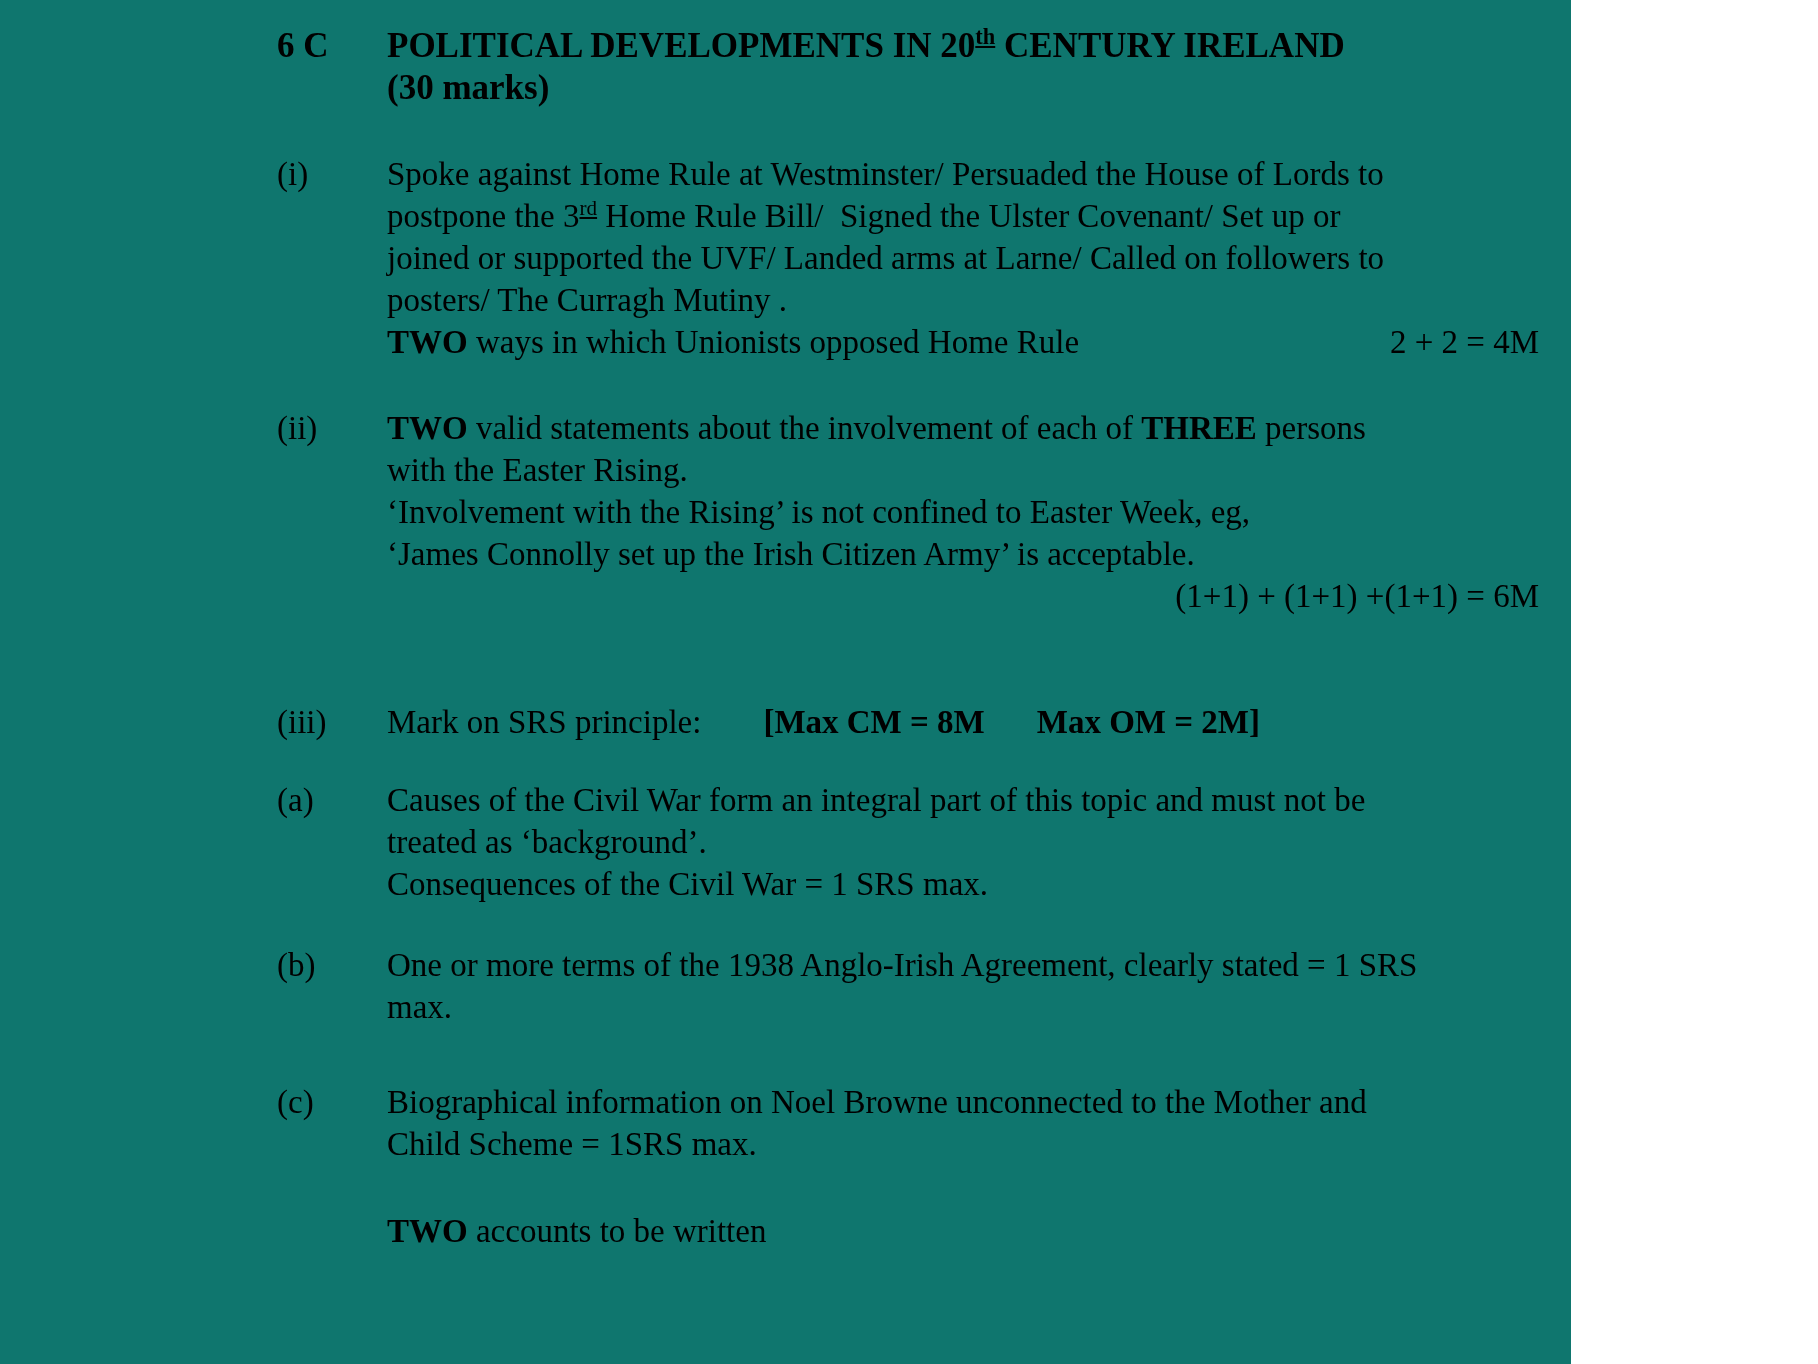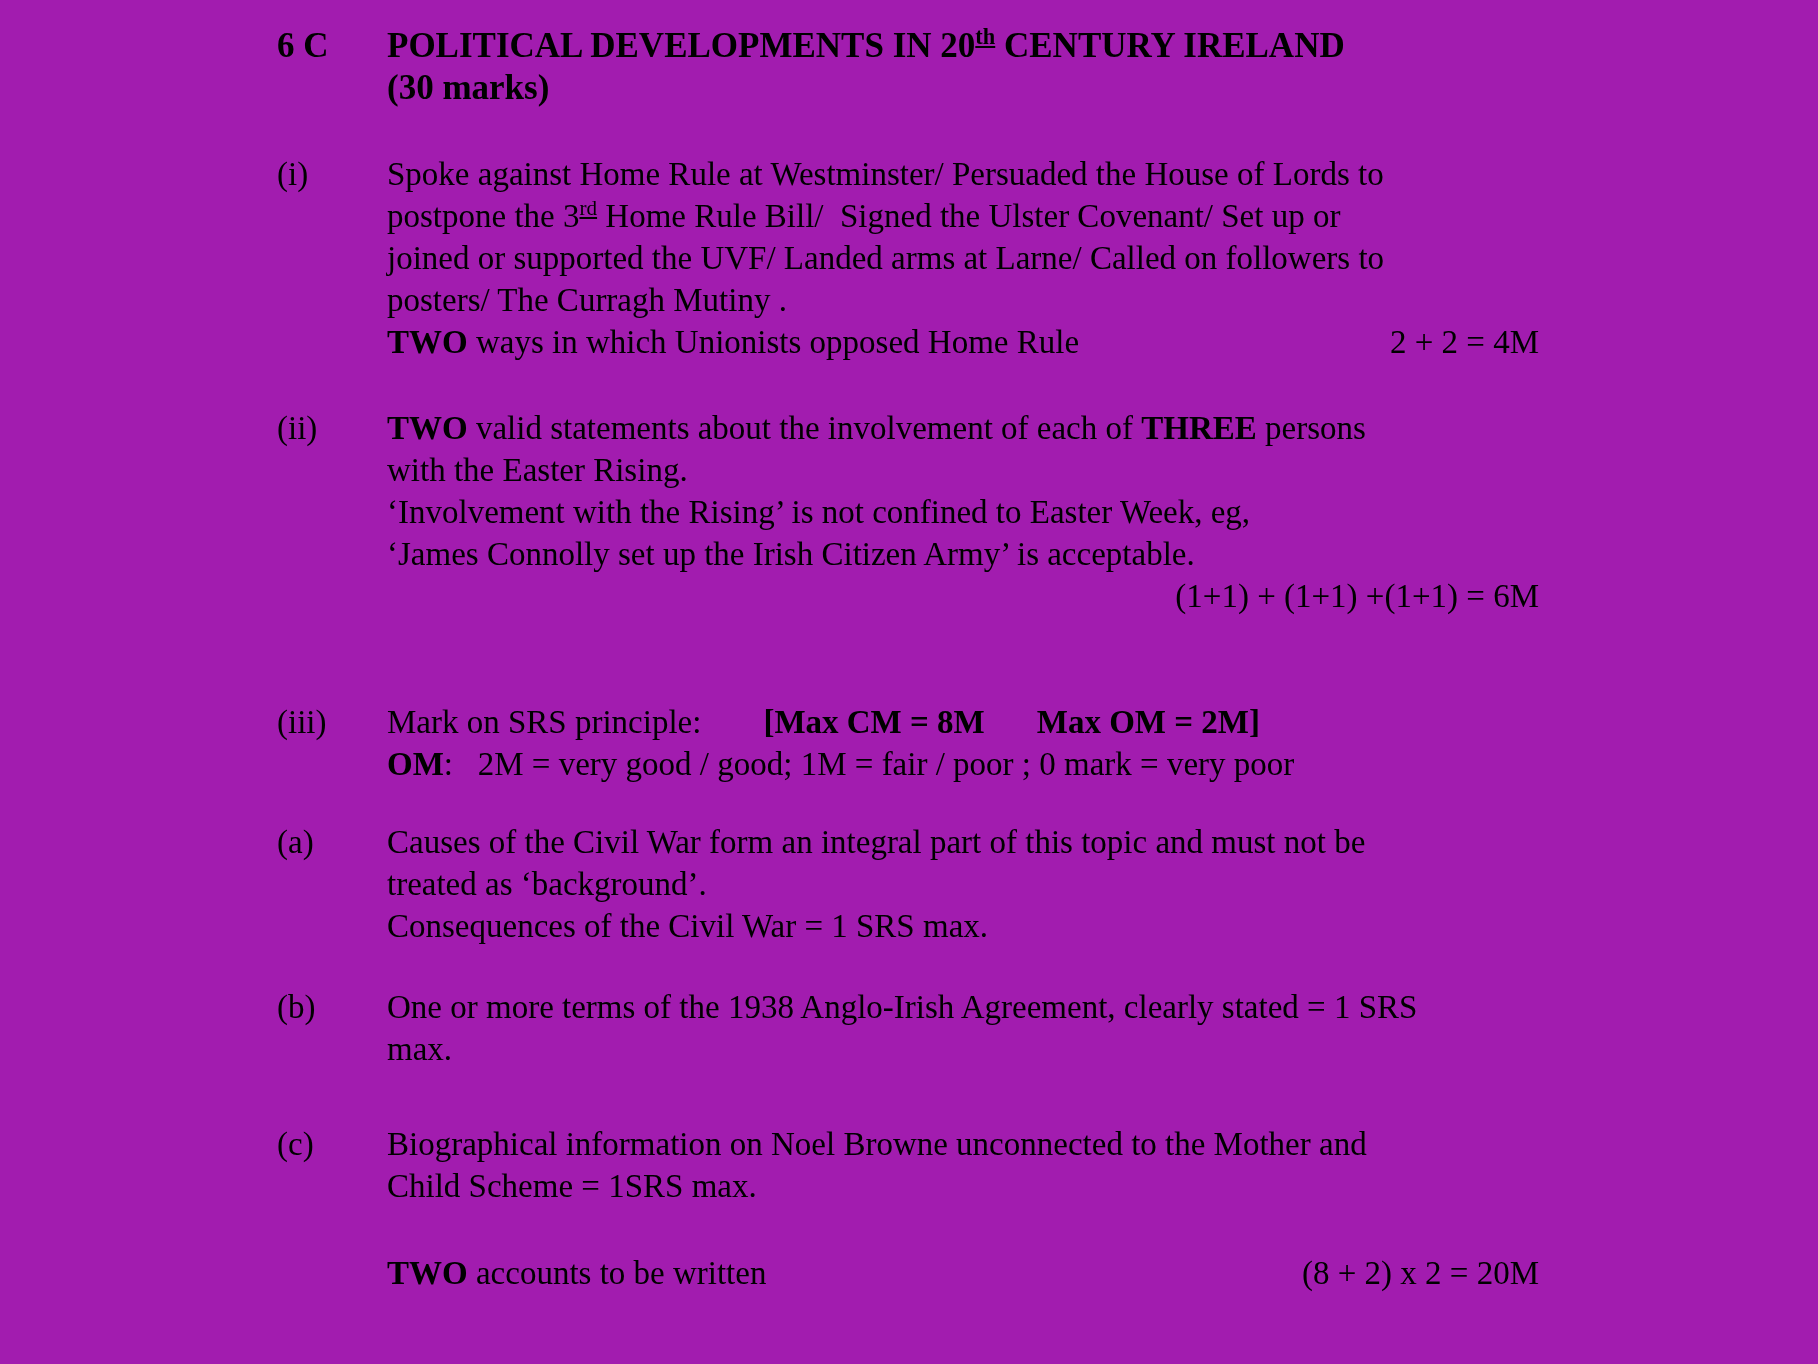--- a/index.html
+++ b/index.html
@@ -1,20 +1,20 @@
 <!DOCTYPE html>
 <html><head>
 <meta charset="utf-8">
 <style>
   html, body { margin: 0; padding: 0; background: #ffffff; }
   .page {
     position: relative;
-    width: 1818px;
+    width: 1571px;
     height: 1364px;
-    background: #a21caf;
+    background: #0f766e;
     color: #000000;
     font-family: "Liberation Serif", serif;
     overflow: hidden;
   }
   .doc {
     position: absolute;
     left: 277px;
     top: 25px;
     width: 1262px;
   }
@@ -79,21 +79,20 @@
         <div class="line">‘Involvement with the Rising’ is not confined to Easter Week, eg,</div>
         <div class="line">‘James Connolly set up the Irish Citizen Army’ is acceptable.</div>
         <div class="line right">(1+1) + (1+1) +(1+1) = 6M</div>
       </div>
     </div>
 
     <div class="row" id="sec-iii">
       <div class="label">(iii)</div>
       <div>
         <div class="line"><span>Mark on SRS principle:</span><span class="b gap1">[Max CM = 8M</span><span class="b gap2">Max OM = 2M]</span></div>
-        <div class="line"><span class="b">OM</span><span>:   2M = very good / good; 1M = fair / poor ; 0 mark = very poor</span></div>
       </div>
     </div>
 
     <div class="row" id="sec-a">
       <div class="label">(a)</div>
       <div>
         <div class="line">Causes of the Civil War form an integral part of this topic and must not be</div>
         <div class="line">treated as ‘background’.</div>
         <div class="line">Consequences of the Civil War = 1 SRS max.</div>
       </div>
@@ -112,18 +111,17 @@
       <div>
         <div class="line">Biographical information on Noel Browne unconnected to the Mother and</div>
         <div class="line">Child Scheme = 1SRS max.</div>
       </div>
     </div>
 
     <div class="row" id="footer">
       <div class="label"></div>
       <div class="line spread">
         <span><span class="b">TWO</span><span> accounts to be written</span></span>
-        <span>(8 + 2) x 2 = 20M</span>
       </div>
     </div>
 
   </div>
 </div>
 
 </body></html>

